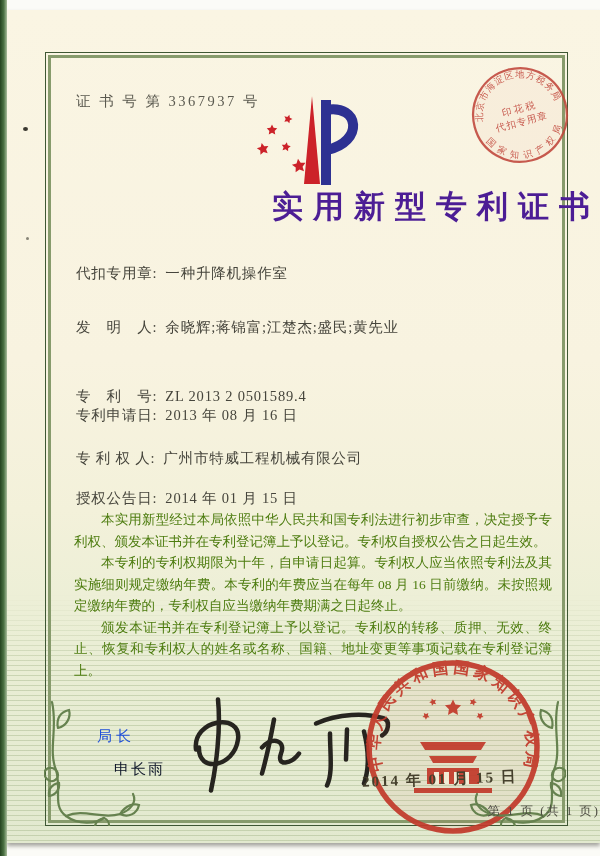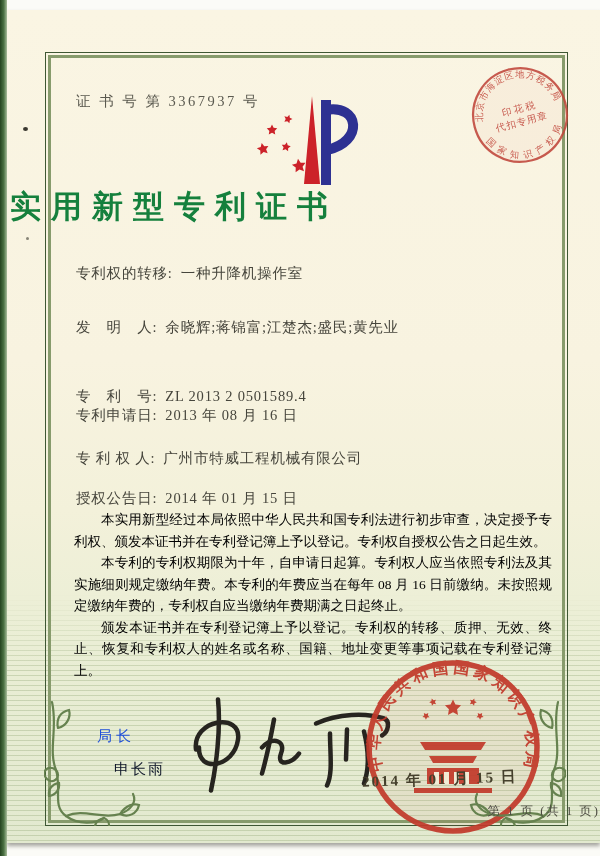--- a/index.html
+++ b/index.html
@@ -27,30 +27,30 @@
   .frame::after { content:""; position:absolute; inset:2px; border:3px solid #879b6c; }
 
   .speck { position:absolute; background:#3a382f; border-radius:50%; }
 
   .cert-no { position:absolute; left:76px; top:92px; font-size:14.5px; letter-spacing:2.5px; color:#5b5a50; }
 
   .tax-stamp { position:absolute; left:466px; top:61px; width:108px; height:108px; opacity:.88; }
 
   .logo { position:absolute; left:248px; top:90px; width:124px; height:100px; }
 
-  .title { position:absolute; left:0; top:186px; width:100%; text-align:left;
-           font-size:31px; font-weight:700; letter-spacing:10px; text-indent:10px; color:#15803d; }
+  .title { position:absolute; left:0; top:186px; width:100%; text-align:right;
+           font-size:31px; font-weight:700; letter-spacing:10px; text-indent:10px; color:#4c1d95; }
 
   .field { position:absolute; left:76px; font-size:14.5px; color:#46453c; letter-spacing:.8px; white-space:nowrap; }
   .field .val { margin-left:8px; }
   .f0 { top:264px; } .f1 { top:318px; } .f2 { top:363px;margin-top:24px; }
   .f3 { top:406px;text-align:right; } .f4 { top:449px; } .f5 { top:489px; }
 
   .body-text { position:absolute; left:74px; top:509px; width:478px;
-               font-size:13.5px; line-height:21.5px; color:#000000; text-align:justify; }
+               font-size:13.5px; line-height:21.5px; color:#4d7c0f; text-align:justify; }
   .body-text p { text-indent:2em; }
 
   .director-title { position:absolute; left:97px; top:727px; font-size:15px; letter-spacing:4px; color:#1d4ed8; }
   .director-name  { position:absolute; left:97px; top:760px; font-size:15px; letter-spacing:2px; color:#0f172a;margin-left:17px; }
 
   .signature { position:absolute; left:168px; top:686px; width:235px; height:108px; }
 
   .seal { position:absolute; left:356px; top:650px; width:196px; height:196px; opacity:.93; }
   .seal-date { position:absolute; left:362px; top:770px; font-size:15px; font-weight:700;
                letter-spacing:2px; color:#45402c; transform:rotate(-2deg); }
@@ -107,21 +107,21 @@
     <polygon points="64,6 72,94 56,94" fill="#cc2229"></polygon>
     <g stroke="#2e3192" stroke-width="10" fill="none">
       <path d="M78,10 L78,95"></path>
       <path d="M78,20 C112,14 116,52 79,60"></path>
     </g>
   </svg>
 
   <div class="title">实用新型专利证书</div>
 
   <div class="field f0">
-    <span class="lab">专利权的转移:</span><span class="val">一种升降机操作室</span>
+    <span class="lab">代扣专用章:</span><span class="val">一种升降机操作室</span>
   </div>
   <div class="field f1">
     <span class="lab">发　明　人:</span><span class="val">余晓辉;蒋锦富;江楚杰;盛民;黄先业</span>
   </div>
   <div class="field f2">
     <span class="lab">专　利　号:</span><span class="val">ZL 2013 2 0501589.4</span>
   </div>
   <div class="field f3">
     <span class="lab">专利申请日:</span><span class="val">2013 年 08 月 16 日</span>
   </div>

